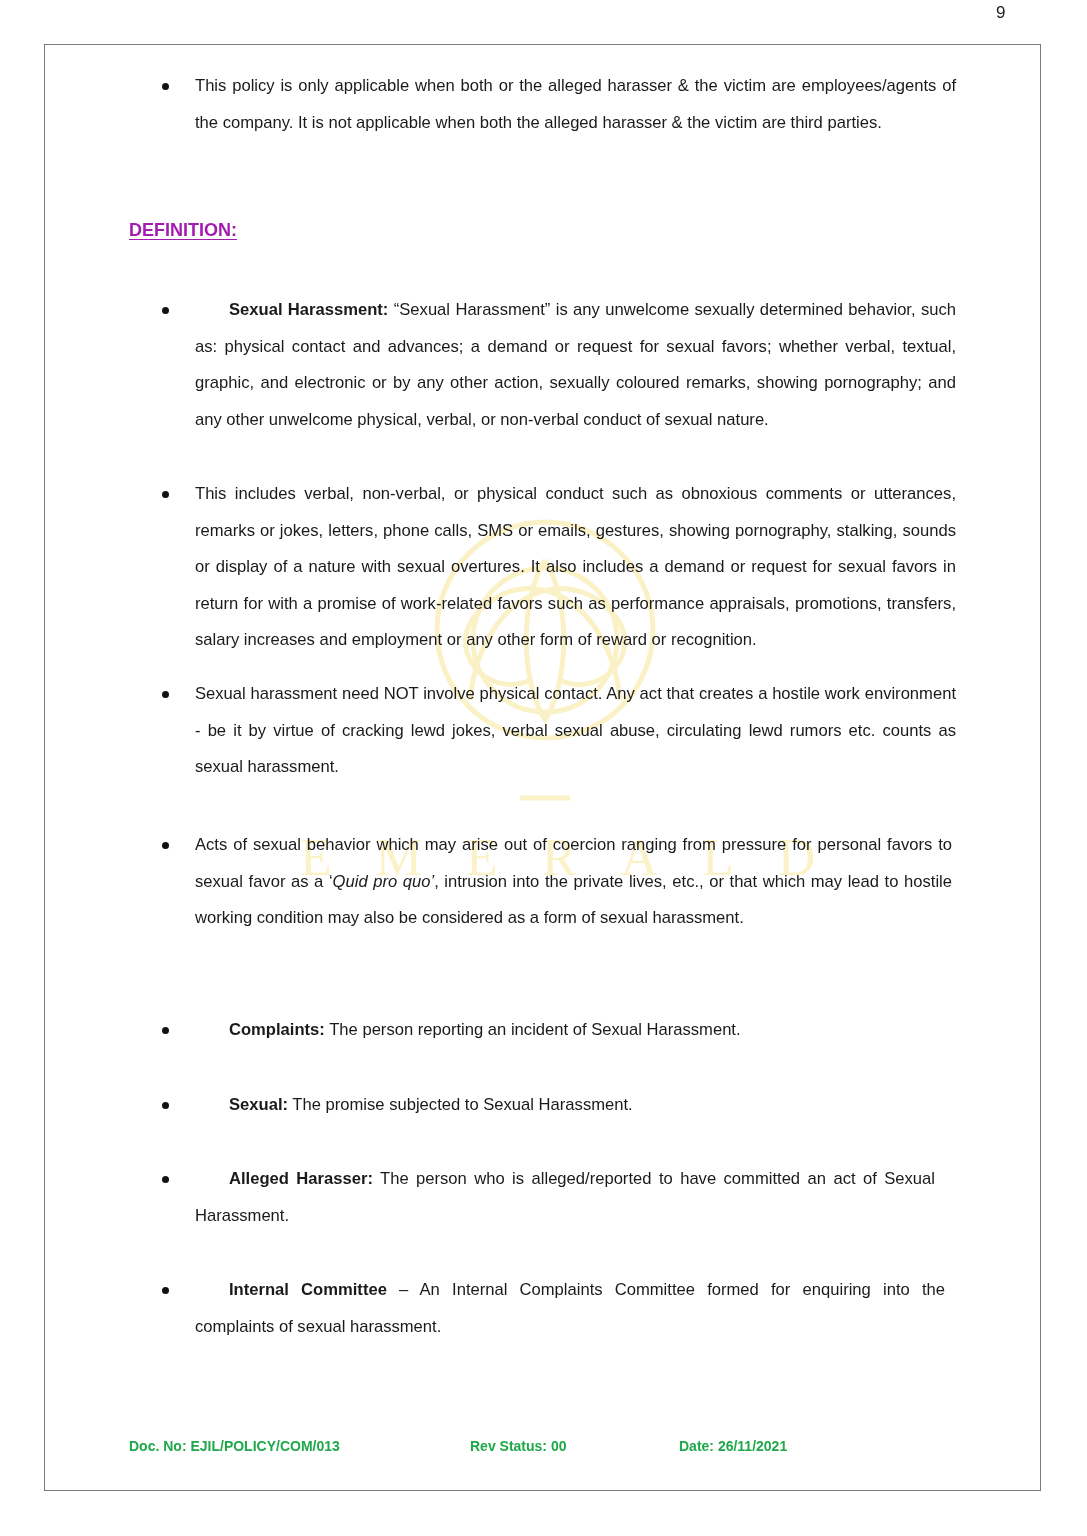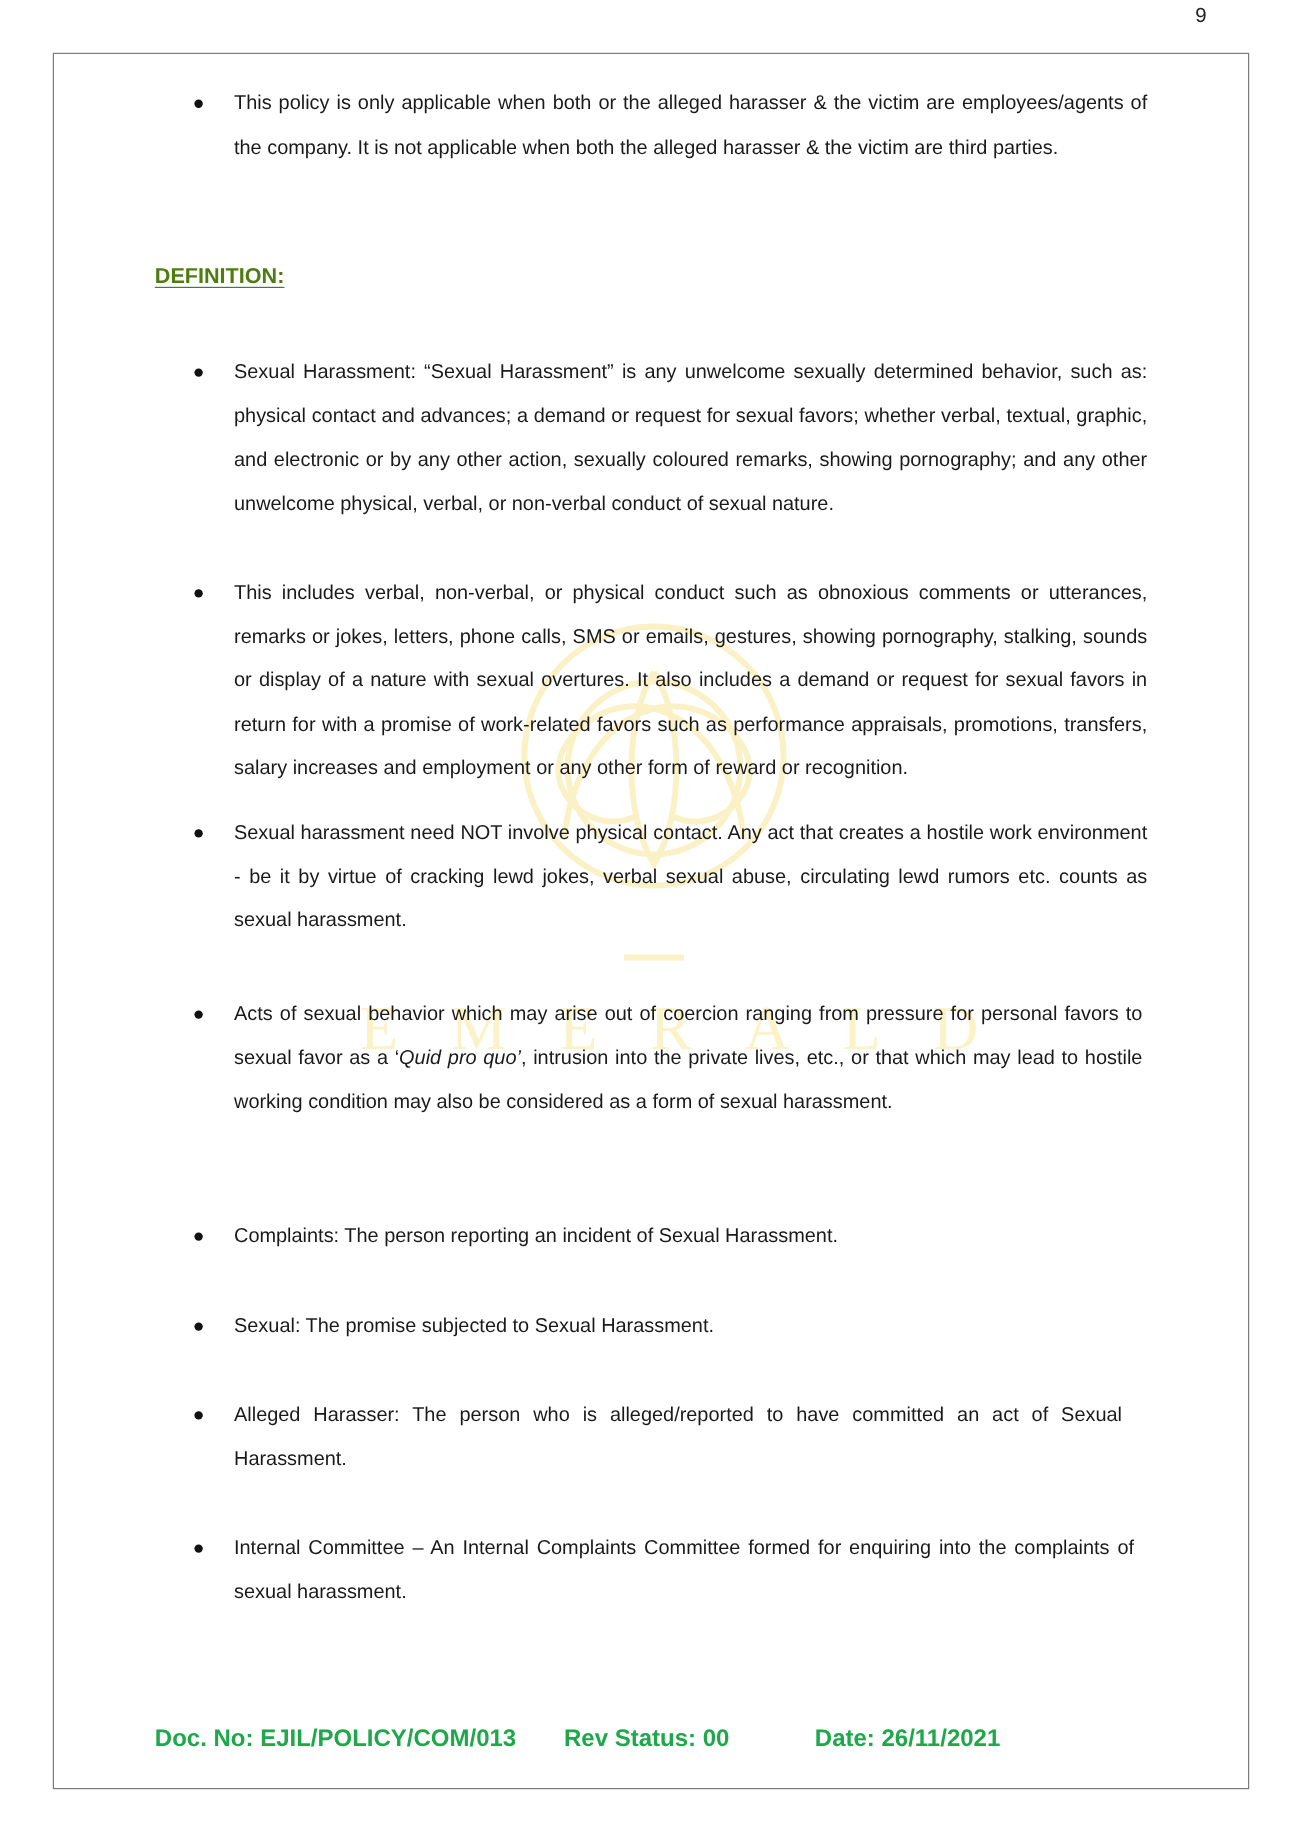--- a/index.html
+++ b/index.html
@@ -10,24 +10,24 @@
            border: 1.5px solid #7a7a7a; box-sizing: border-box; }
   .watermark { position: absolute; left: 0; top: 0; width: 1087px; height: 1536px; pointer-events: none; }
   .watermark-text { position: absolute; left: 300px; top: 828px; width: 500px;
                     font-size: 52px; letter-spacing: 44px; color: #fbf2c8; font-family: "Liberation Serif", serif; }
   .content { position: absolute; left: 0; top: 0; width: 1087px; }
   .item { position: absolute; left: 195px; width: 761px; font-size: 16.6px; line-height: 36.6px;
           text-align: justify; text-align-last: left; }
   .bullet { position: absolute; left: -33px; top: 0; font-size: 16px; }
   .bullet::before { content: ""; display: inline-block; width: 7px; height: 7px; border-radius: 50%;
                     background: #111; position: absolute; top: 15px; left: 0; }
-  .term { font-weight: normal; }
+  .term { font-weight: bold; margin-left: 34px; }
   .heading { position: absolute; left: 129px; top: 220px; font-size: 18px; font-weight: bold;
-             color: #4d7c0f; text-decoration: underline; text-underline-offset: 3px; }
-  .footer { position: absolute; top: 1438px; font-size: 20px; font-weight: bold; color: #1ea84a; }
+             color: #a21caf; text-decoration: underline; text-underline-offset: 3px; }
+  .footer { position: absolute; top: 1438px; font-size: 14px; font-weight: bold; color: #1ea84a; }
   .qpq { font-weight: normal; font-style: italic; }
 </style>
 </head>
 <body>
 
 <div class="page-number">9</div>
 
 <div class="frame"></div>
 
 <div class="watermark">

